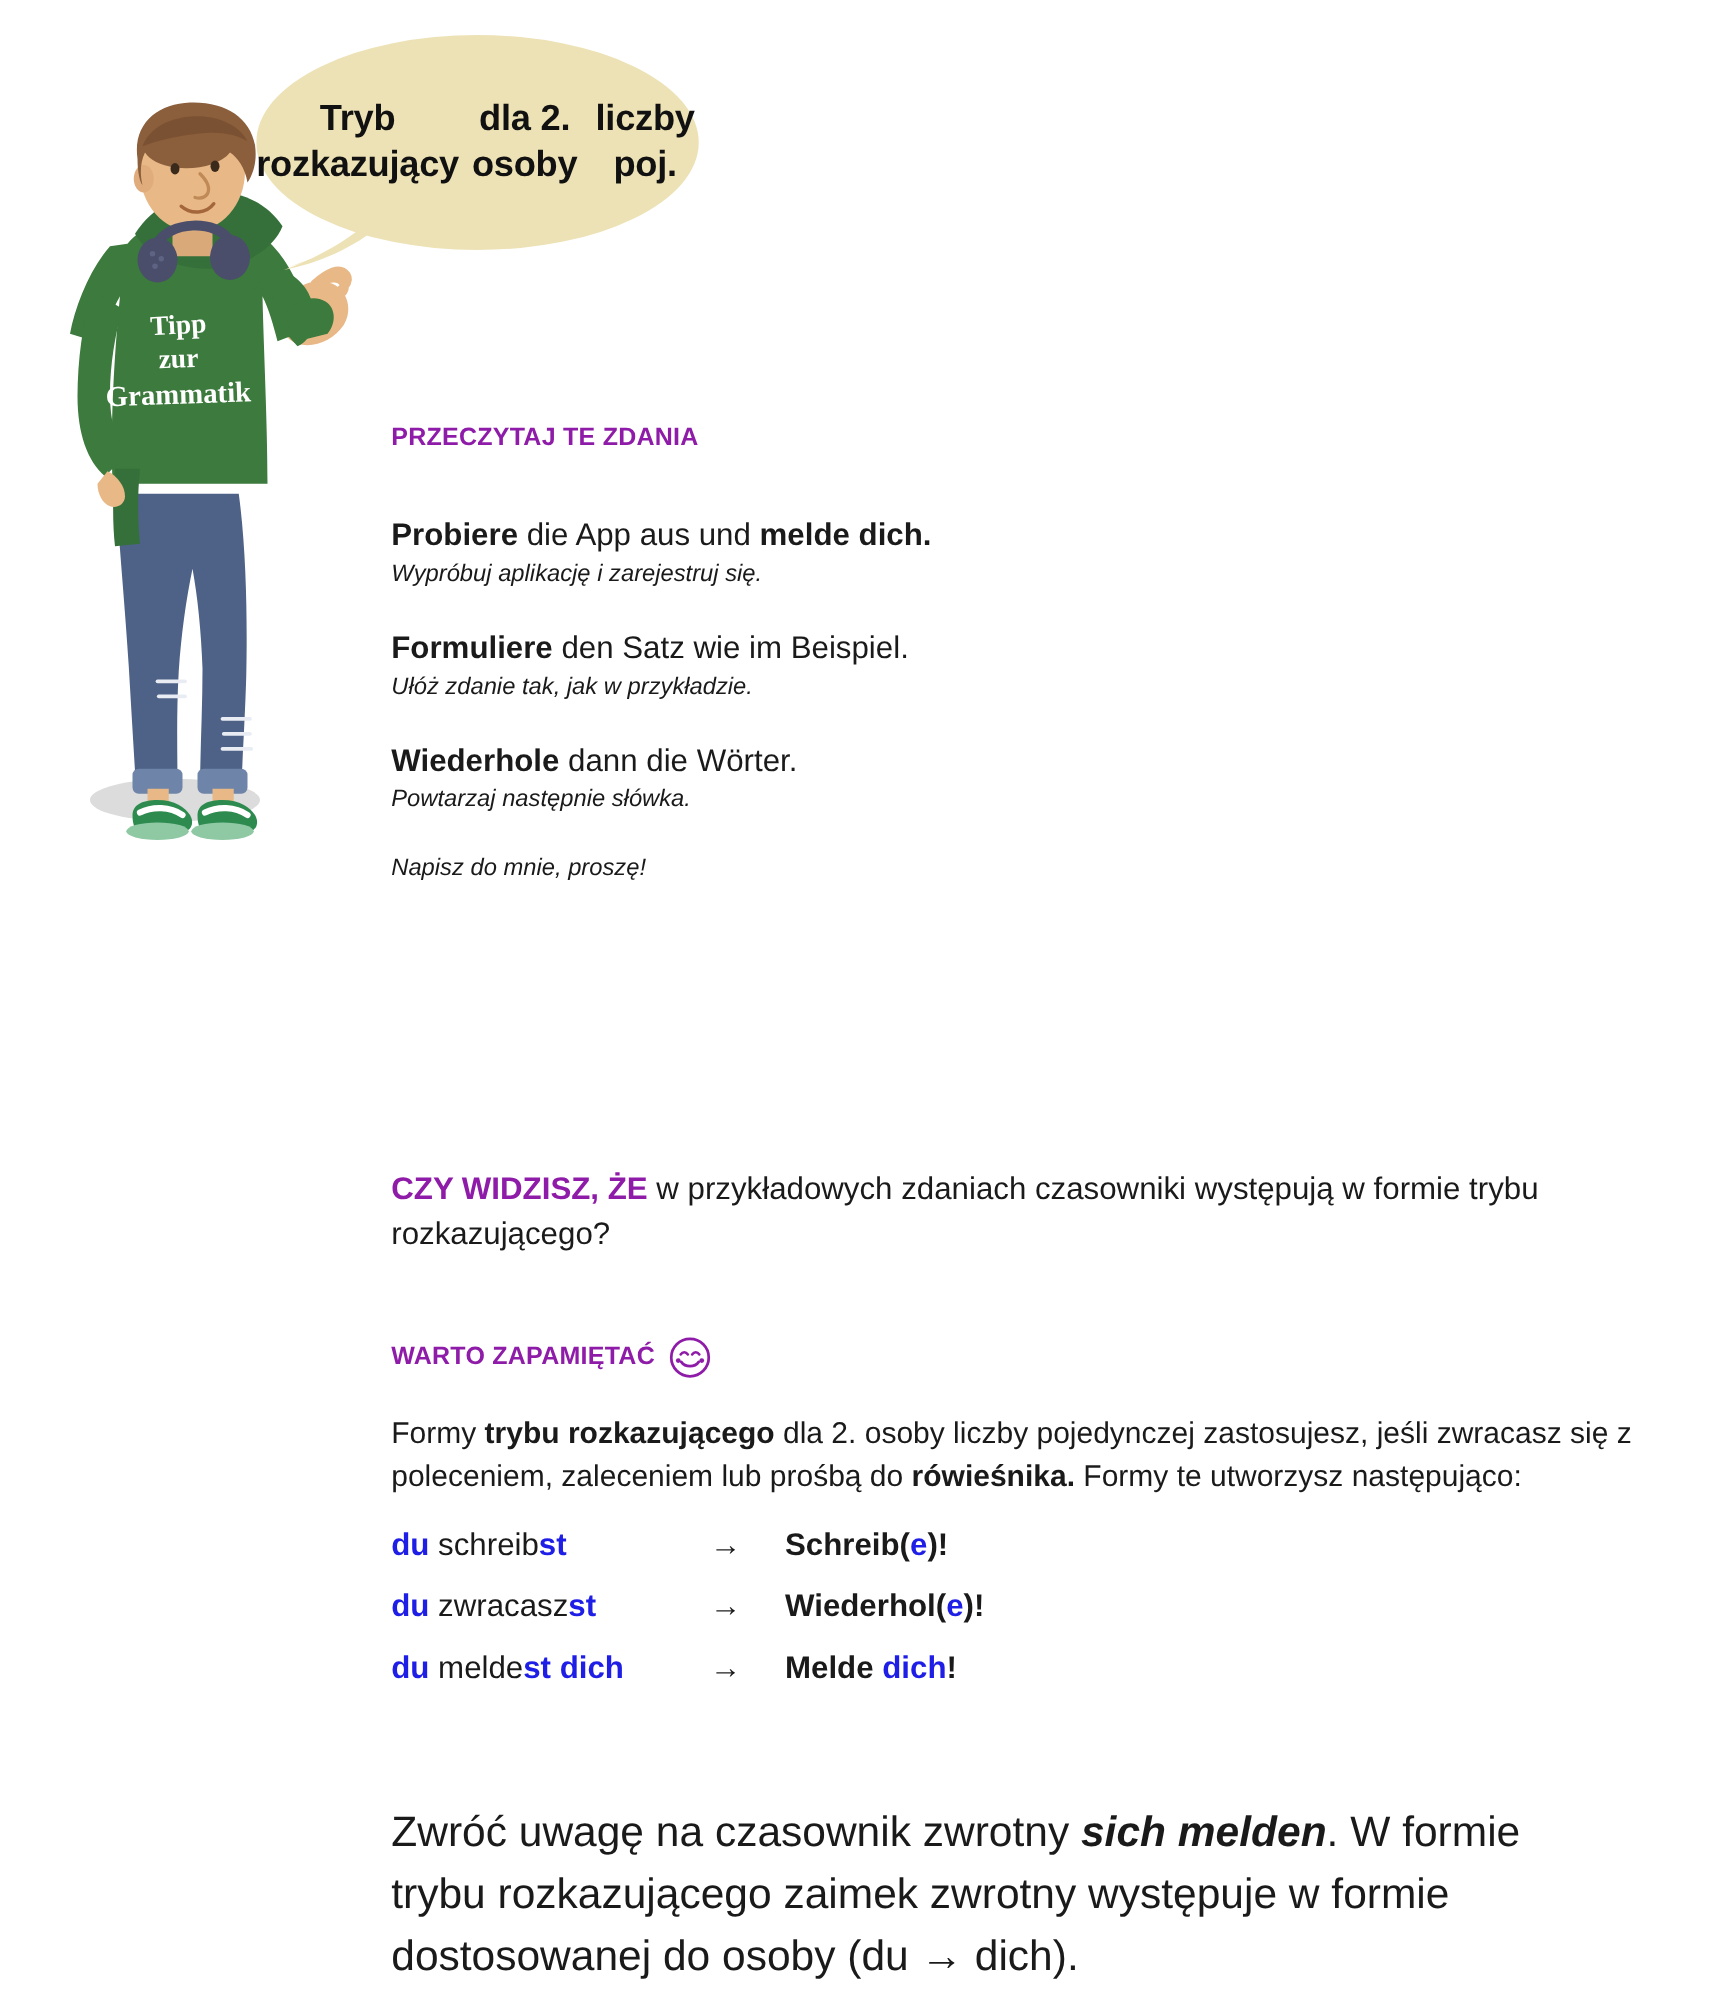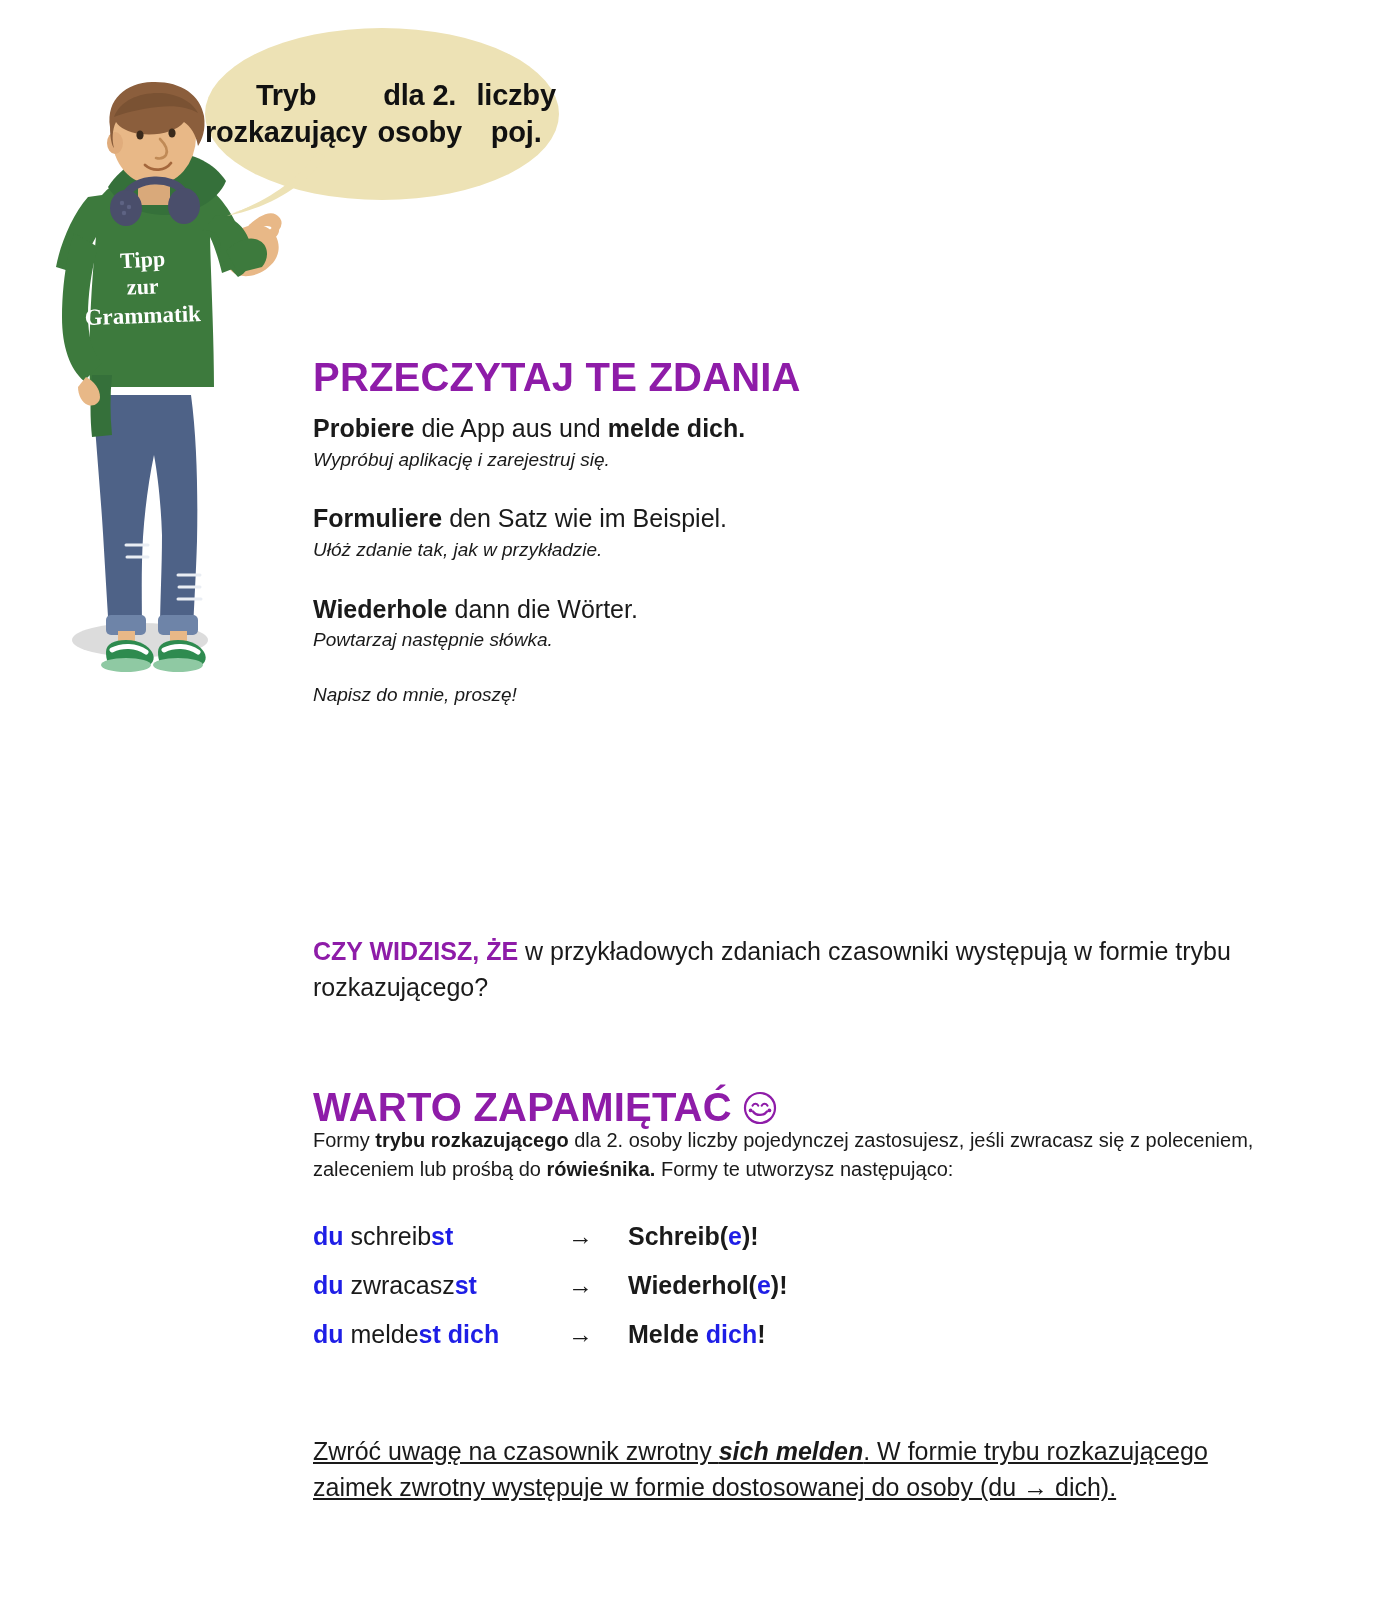--- a/index.html
+++ b/index.html
@@ -62,21 +62,21 @@
   #content {
     position: absolute;
     left: 313px;
     top: 0;
     width: 1040px;
   }
 
   .section-heading {
     color: #8E1CA8;
     font-weight: bold;
-    font-size: 40px;
+    font-size: 20px;
     letter-spacing: 0.2px;
   }
   .heading-read {
     position: absolute;
     top: 322px;
     left: 0;
   }
 
   
   #sentences {
@@ -123,21 +123,21 @@
     align-items: center;
     gap: 11px;
   }
   .smiley-icon { display: block; }
 
   #remember-body {
     position: absolute;
     top: 1106px;
     left: 0;
     width: 1005px;
-    font-size: 20px;
+    font-size: 24px;
     line-height: 1.44;
   }
   #remember-body b { font-weight: bold; }
 
   
   #conjugation {
     position: absolute;
     top: 1222px;
     left: 0;
     width: 620px;
@@ -159,23 +159,22 @@
     color: #1a1a1a;
   }
   .conj-right { font-weight: bold; }
   .blue { color: #1E1EE6; font-weight: bold; }
 
   #closing {
     position: absolute;
     top: 1408px;
     left: 0;
     width: 940px;
-    font-size: 25px;
+    font-size: 34px;
     line-height: 1.45;
-    text-decoration: underline;
   }
   #closing .bi { font-weight: bold; font-style: italic; }
 </style>
 </head>
 <body>
 
 <div id="mascot-area">
 
   <svg id="character-illustration" viewBox="0 0 260 600" width="260" height="600">
 

